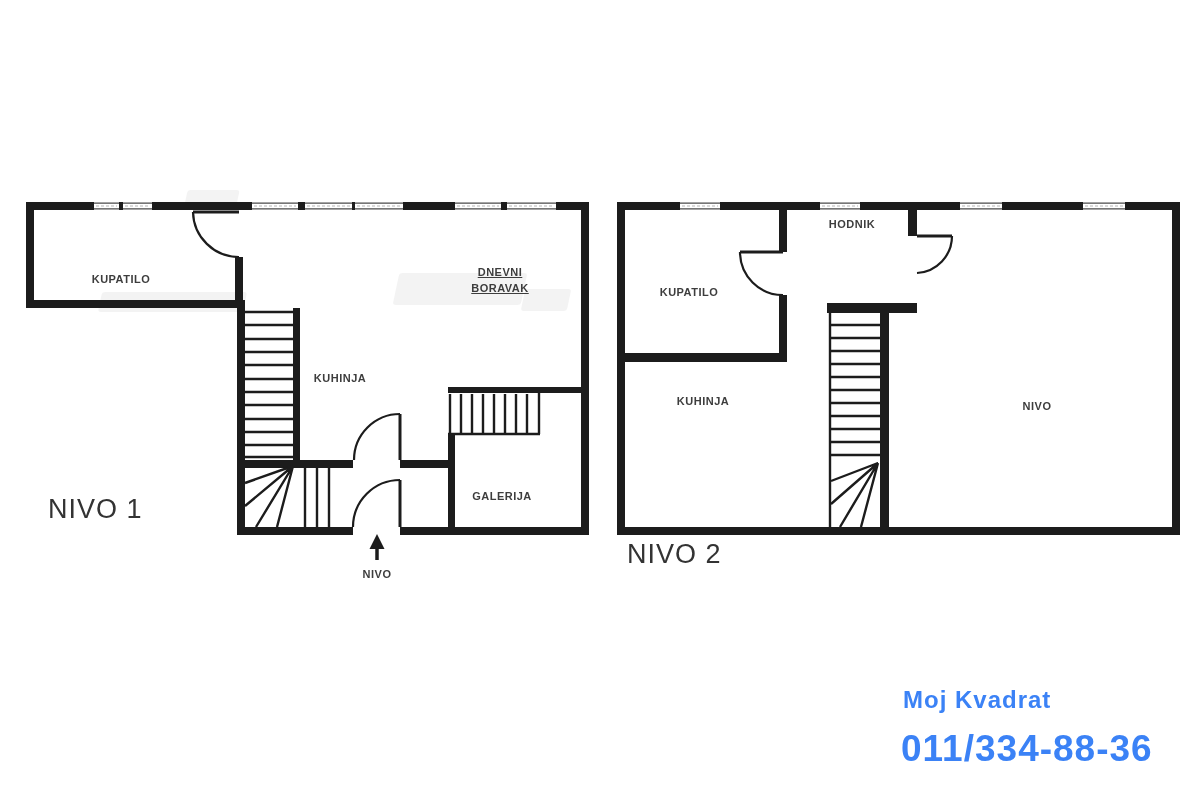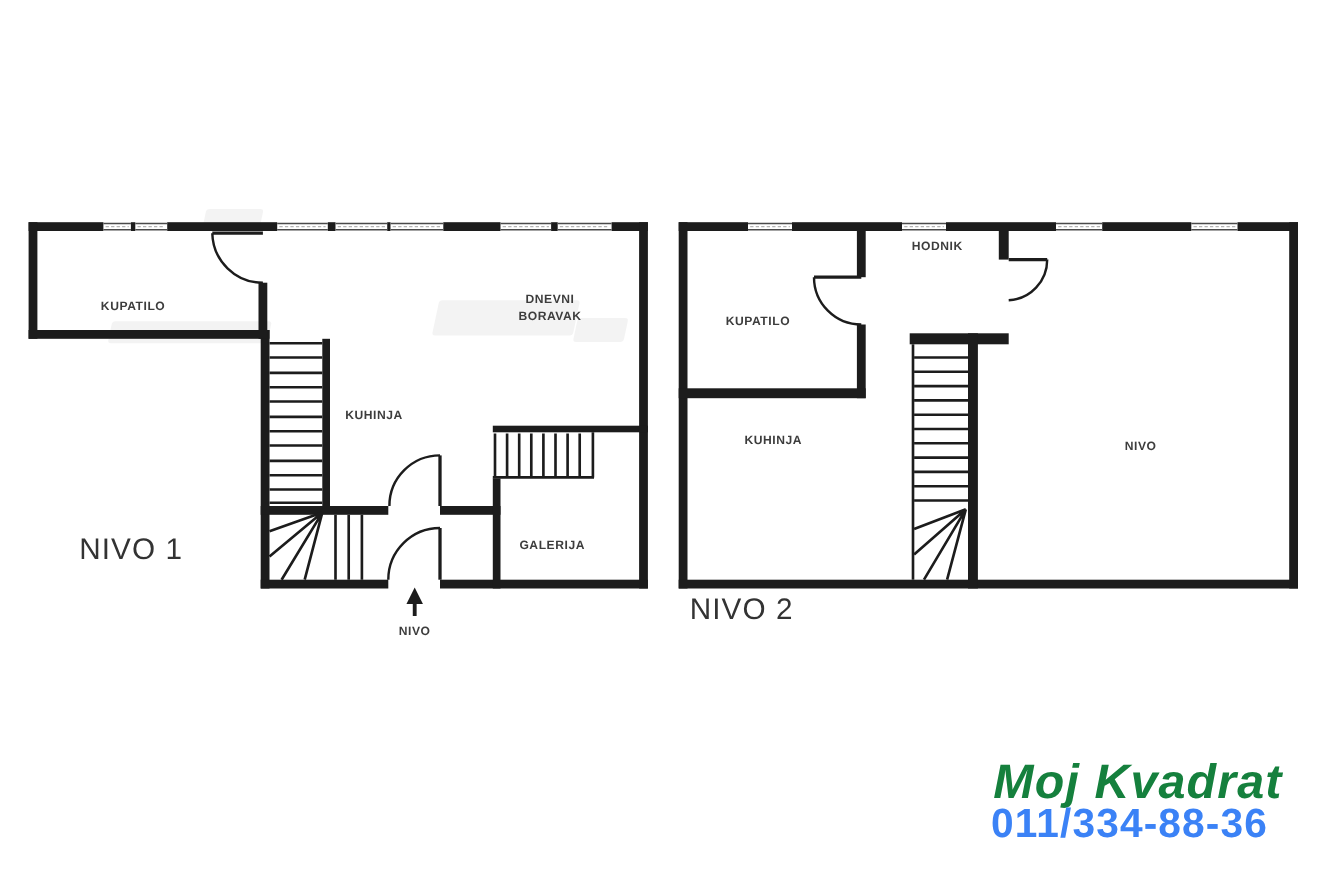--- a/index.html
+++ b/index.html
@@ -6,28 +6,28 @@
   body{
     width:1200px;height:799px;position:relative;background:#ffffff;
     font-family:"Liberation Sans","DejaVu Sans",sans-serif;overflow:hidden;
   }
   #plan-svg{position:absolute;left:0;top:0;}
   .room-label{
     position:absolute;width:140px;text-align:center;
     font-size:11px;font-weight:600;letter-spacing:.5px;color:#3d3d3d;
     line-height:16px;
   }
-  .dnevni{width:100px;}
+  .dnevni{width:100px;text-decoration:underline;}
   .level-label{
     position:absolute;font-size:27px;font-weight:500;letter-spacing:1px;color:#333333;
   }
   .wm{
     position:absolute;font-weight:bold;letter-spacing:1px;white-space:nowrap;
   }
-  .wm-brand{left:903px;top:686px;font-size:44px;color:#15803d;font-style:italic;}
+  .wm-brand{left:903px;top:686px;font-size:24px;color:#3b82f6;}
   .wm-phone{left:901px;top:728px;font-size:37px;color:#3b82f6;}
   .smudge{
     position:absolute;background:#8f8f8f;opacity:0.11;border-radius:3px;
     transform:skewX(-12deg);
   }
 </style>
 </head>
 <body>
 
 <div class="smudge" style="left:100px;top:292px;width:145px;height:20px;"></div>
@@ -156,21 +156,21 @@
       <path d="M878,463 L831,481 M878,463 L831,504 M878,463 L840,527 M878,463 L861,527"></path>
     </g>
   </g>
 </svg>
 
 <div class="room-label" style="left:51px;top:271px;">KUPATILO</div>
 <div class="room-label" style="left:270px;top:370px;">KUHINJA</div>
 <div class="room-label dnevni" style="left:450px;top:264px;">DNEVNI BORAVAK</div>
 <div class="room-label" style="left:432px;top:488px;">GALERIJA</div>
 <div class="room-label" style="left:307px;top:566px;">NIVO</div>
-<div class="level-label" style="left:48px;top:484px;margin-left:24px;">NIVO 1</div>
+<div class="level-label" style="left:48px;top:494px;">NIVO 1</div>
 
 <div class="room-label" style="left:619px;top:284px;">KUPATILO</div>
 <div class="room-label" style="left:782px;top:216px;">HODNIK</div>
 <div class="room-label" style="left:633px;top:393px;">KUHINJA</div>
 <div class="room-label" style="left:967px;top:398px;">NIVO</div>
 <div class="level-label" style="left:627px;top:539px;">NIVO 2</div>
 
 <div class="wm wm-brand">Moj Kvadrat</div>
 <div class="wm wm-phone">011/334-88-36</div>
 

